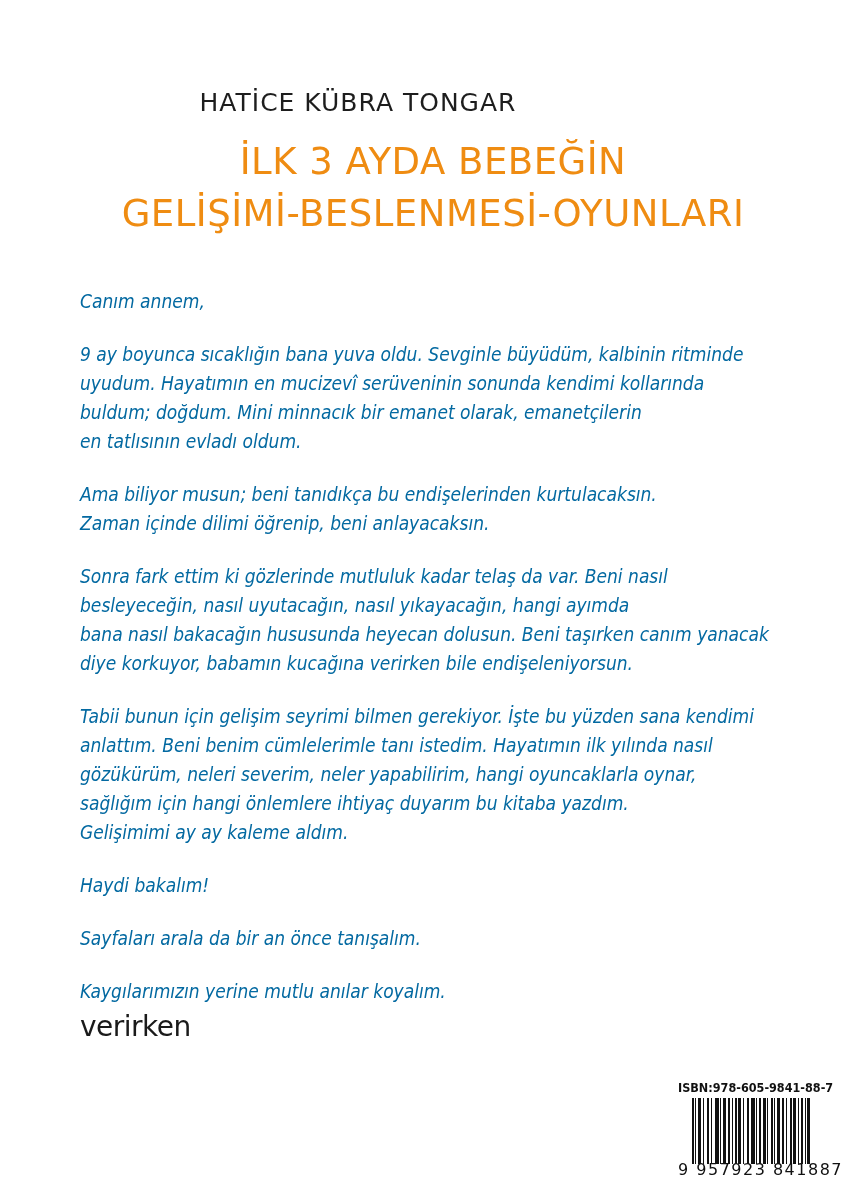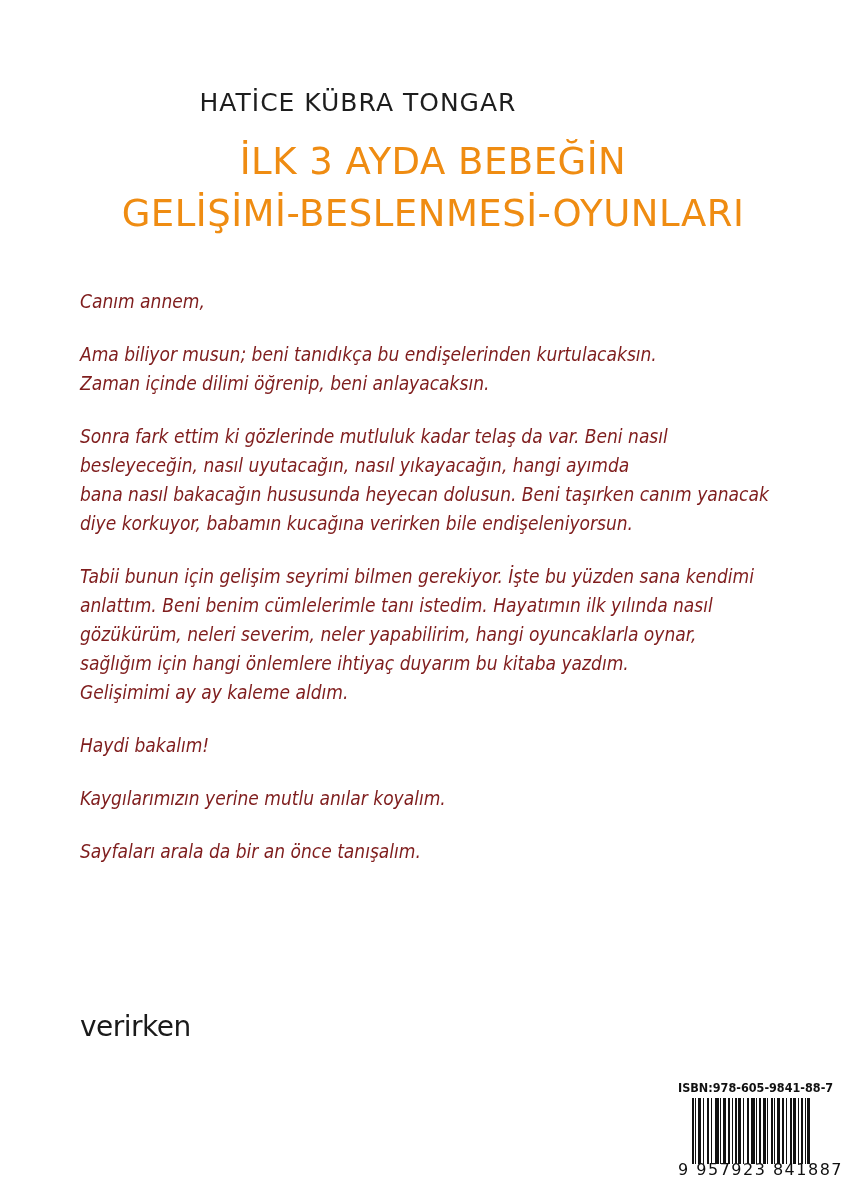--- a/index.html
+++ b/index.html
@@ -14,21 +14,21 @@
   .title {
     position: absolute; left: 0; width: 866px; text-align: center;
     font-family: "DejaVu Sans", sans-serif; color: #ef8c12; font-size: 37px; letter-spacing: 0.5px;
     font-weight: normal;
   }
   .t1 { top: 140px; }
   .t2 { top: 192px; }
   .body-text {
     position: absolute; left: 80px; top: 287px; width: 740px;
     font-family: "DejaVu Sans Condensed", "DejaVu Sans", sans-serif; font-stretch: condensed;
-    font-style: italic; font-size: 19px; line-height: 29px; color: #7f1d1d;
+    font-style: italic; font-size: 19px; line-height: 29px; color: #0369a1;
   }
   .body-text p { margin: 0 0 24px 0; white-space: pre-line; }
   .publisher {
     position: absolute; left: 80px; top: 1010px; font-family: "DejaVu Sans", sans-serif;
     font-size: 28px; color: #1a1a1a; letter-spacing: -0.5px;
   }
   .barcode-box { position: absolute; left: 678px; top: 1080px; width: 145px; height: 110px; background: #fff; }
   .isbn-label { position: absolute; left: 0; top: 0; font-family: "DejaVu Sans Condensed", "DejaVu Sans", sans-serif; font-size: 12.5px; font-weight: bold; color: #111; white-space: nowrap; }
   .bars { position: absolute; left: 14px; top: 18px; width: 128px; height: 66px; display: flex; }
   .bars span { display: block; height: 100%; }
@@ -36,34 +36,38 @@
 </style>
 </head>
 <body>
 
 <div class="author">HATİCE KÜBRA TONGAR</div>
 <div class="title t1">İLK 3 AYDA BEBEĞİN</div>
 <div class="title t2">GELİŞİMİ-BESLENMESİ-OYUNLARI</div>
 
 <div class="body-text">
   <p>Canım annem,</p>
+  <p>9 ay boyunca sıcaklığın bana yuva oldu. Sevginle büyüdüm, kalbinin ritminde
+uyudum. Hayatımın en mucizevî serüveninin sonunda kendimi kollarında
+buldum; doğdum. Mini minnacık bir emanet olarak, emanetçilerin
+en tatlısının evladı oldum.</p>
   <p>Ama biliyor musun; beni tanıdıkça bu endişelerinden kurtulacaksın.
 Zaman içinde dilimi öğrenip, beni anlayacaksın.</p>
   <p>Sonra fark ettim ki gözlerinde mutluluk kadar telaş da var. Beni nasıl
 besleyeceğin, nasıl uyutacağın, nasıl yıkayacağın, hangi ayımda
 bana nasıl bakacağın hususunda heyecan dolusun. Beni taşırken canım yanacak
 diye korkuyor, babamın kucağına verirken bile endişeleniyorsun.</p>
   <p>Tabii bunun için gelişim seyrimi bilmen gerekiyor. İşte bu yüzden sana kendimi
 anlattım. Beni benim cümlelerimle tanı istedim. Hayatımın ilk yılında nasıl
 gözükürüm, neleri severim, neler yapabilirim, hangi oyuncaklarla oynar,
 sağlığım için hangi önlemlere ihtiyaç duyarım bu kitaba yazdım.
 Gelişimimi ay ay kaleme aldım.</p>
   <p>Haydi bakalım!</p>
+  <p>Sayfaları arala da bir an önce tanışalım.</p>
   <p>Kaygılarımızın yerine mutlu anılar koyalım.</p>
-  <p>Sayfaları arala da bir an önce tanışalım.</p>
 </div>
 
 <div class="publisher">verirken</div>
 
 <div class="barcode-box">
   <div class="isbn-label">ISBN:978-605-9841-88-7</div>
   <div class="bars">
     <span style="width:2px;background:#111"></span>
       <span style="width:1px"></span>
     <span style="width:1px;background:#111"></span>

